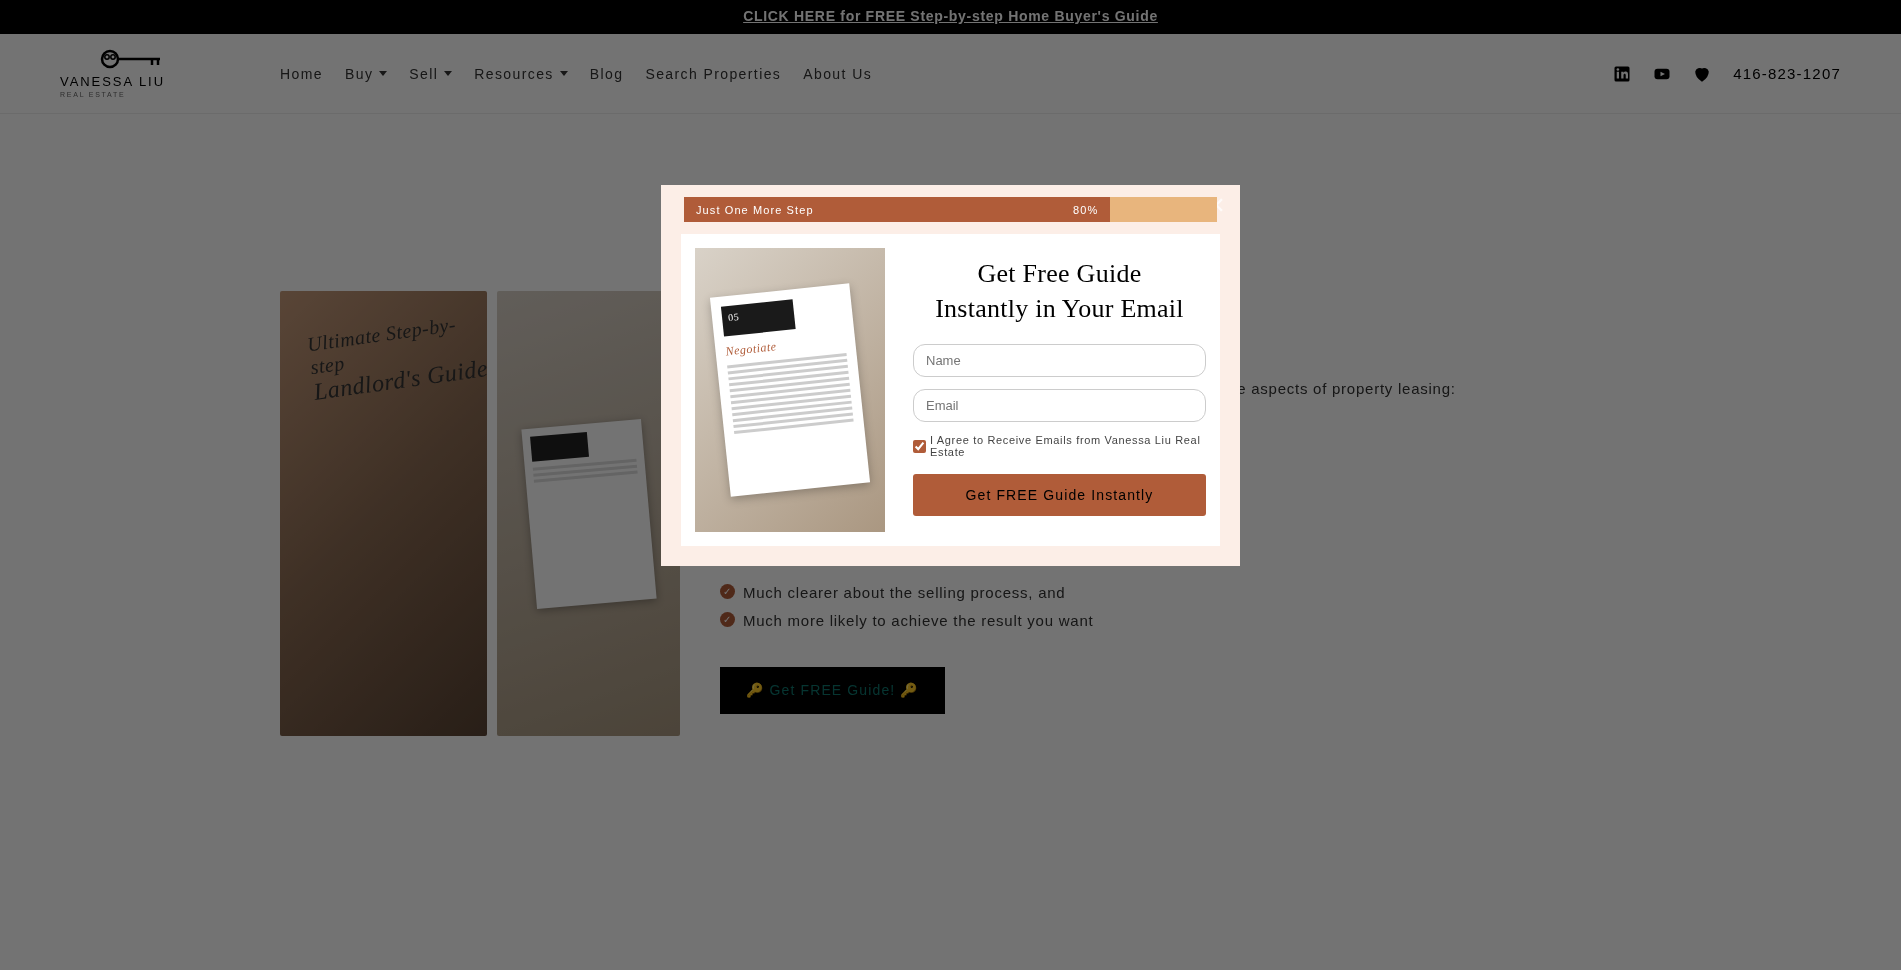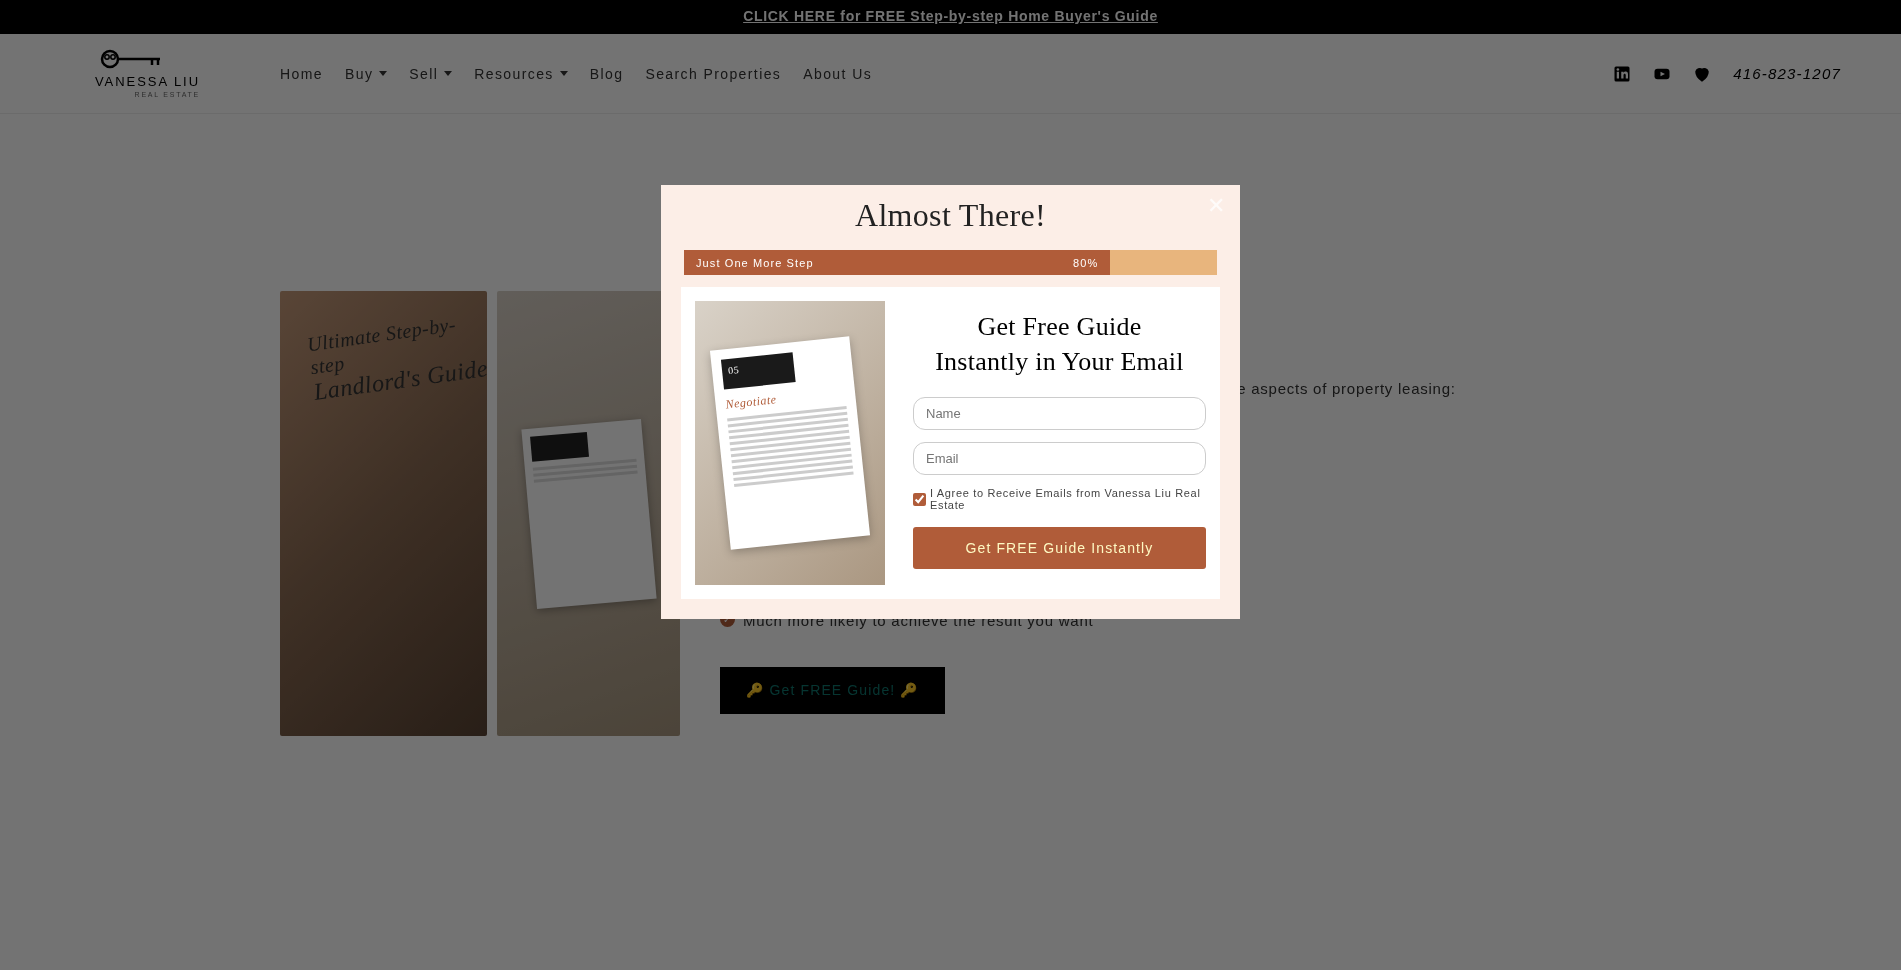--- a/index.html
+++ b/index.html
@@ -30,21 +30,21 @@
   display: flex;
   align-items: center;
   padding: 0 60px 0 60px;
   background: #fff;
   border-bottom: 1px solid #eee;
 }
 .logo {
   width: 140px;
   font-size: 11px;
   color: #000;
-  text-align: right;
+  text-align: left;
 }
 .logo svg { display: block; margin: 0 auto 5px; }
 .logo-name { font-size: 13px; letter-spacing: 0.15em; font-weight: 500; }
 .logo-sub { font-size: 7px; letter-spacing: 0.25em; margin-top: 2px; color: #666; }
 .nav-menu {
   display: flex;
   gap: 22px;
   margin-left: 80px;
   font-size: 14px;
   letter-spacing: 0.1em;
@@ -52,21 +52,20 @@
 }
 .nav-item { cursor: pointer; display: flex; align-items: center; gap: 6px; }
 .caret-down { width: 0; height: 0; border-left: 4px solid transparent; border-right: 4px solid transparent; border-top: 5px solid #333; }
 .header-right {
   margin-left: auto;
   display: flex;
   align-items: center;
   gap: 22px;
   font-size: 14px;
   letter-spacing: 0.1em;
-  font-style: italic;
 }
 .social-icon { width: 18px; height: 18px; fill: #000; }
 .phone-num { letter-spacing: 0.08em; font-size: 15px;}
 
 .page-body { padding: 80px 150px 0 150px; }
 .page-title { text-align: center; font-family: Georgia, 'Times New Roman', serif; font-size: 40px; font-weight: 400; letter-spacing: 0.04em; margin-bottom: 50px; }
 .body-grid { display: flex; gap: 40px; padding: 0 130px; }
 .images-col { display: flex; gap: 10px; }
 .img-box {
   background: linear-gradient(135deg, #c59a7a 0%, #8a6a52 50%, #5a4434 100%);
@@ -201,21 +200,21 @@
   color: #444;
   display: flex;
   align-items: center;
   gap: 4px;
   margin-bottom: 16px;
 }
 .checkbox-row input { width: 13px; height: 13px; accent-color: #b05c39;}
 .modal-submit {
   width: 100%;
   background: #b05c39;
-  color: #fef9c3;
+  color: #000000;
   border: none;
   padding: 13px;
   font-size: 14px;
   letter-spacing: 0.08em;
   border-radius: 3px;
   cursor: pointer;
   font-weight: 500;
 }
 .li-row { display: flex; align-items: flex-start; gap: 8px; margin-bottom: 3px;}
 .check-circ { flex-shrink: 0; width: 15px; height: 15px; background: #b05c39; border-radius: 50%; margin-top: 4px; display: inline-flex; align-items: center; justify-content: center; color: #fff; font-size: 10px;}
@@ -329,21 +328,20 @@
           </div>
       </div>
       <div class="get-guide-btn">🔑 Get FREE Guide! 🔑</div>
     </div>
   </div>
 </div>
 
 <div class="overlay">
   <div class="modal">
     <div class="modal-close">✕</div>
-    <div class="modal-title">Almost There!</div>
     <div class="progress-wrap">
       <div class="progress-fill">
         <span>Just One More Step</span>
         <span>80%</span>
       </div>
     </div>
     <div class="modal-body">
       <div class="modal-img">
         <div class="mock-page">
           <div class="mock-page-hdr">05</div>

